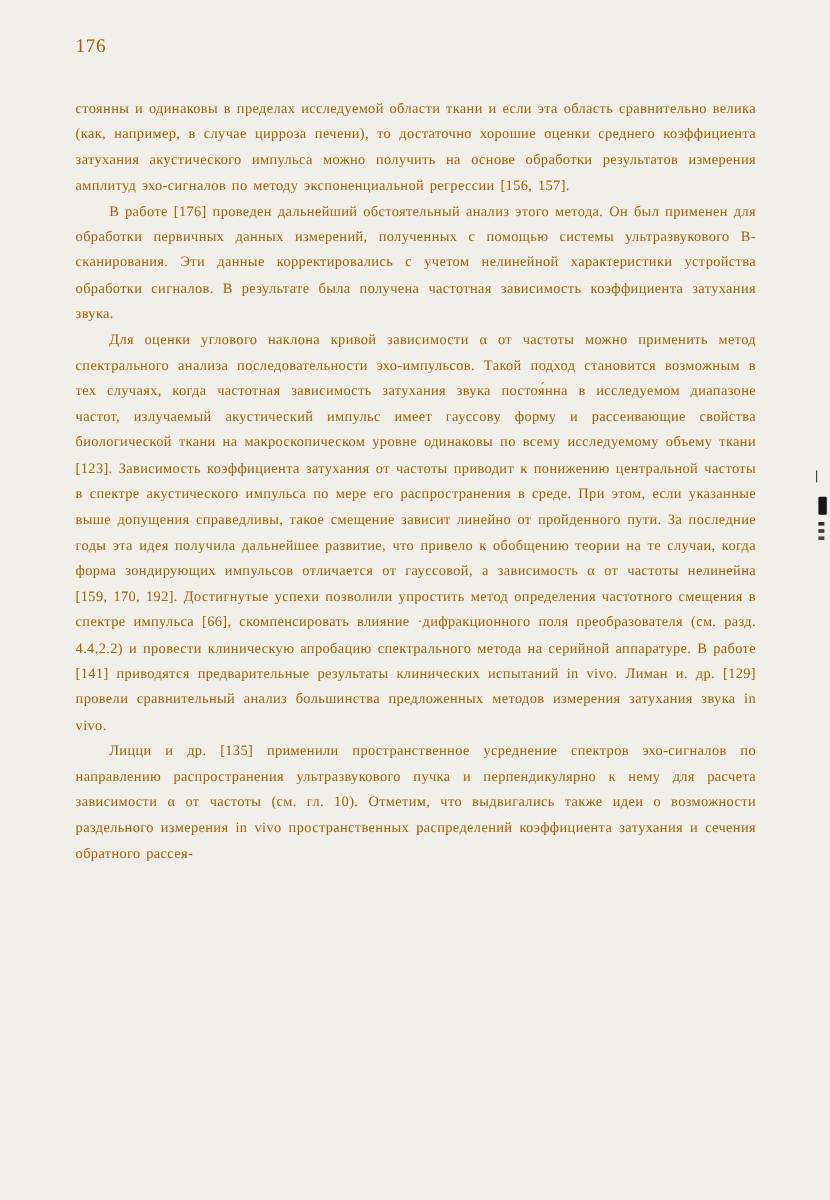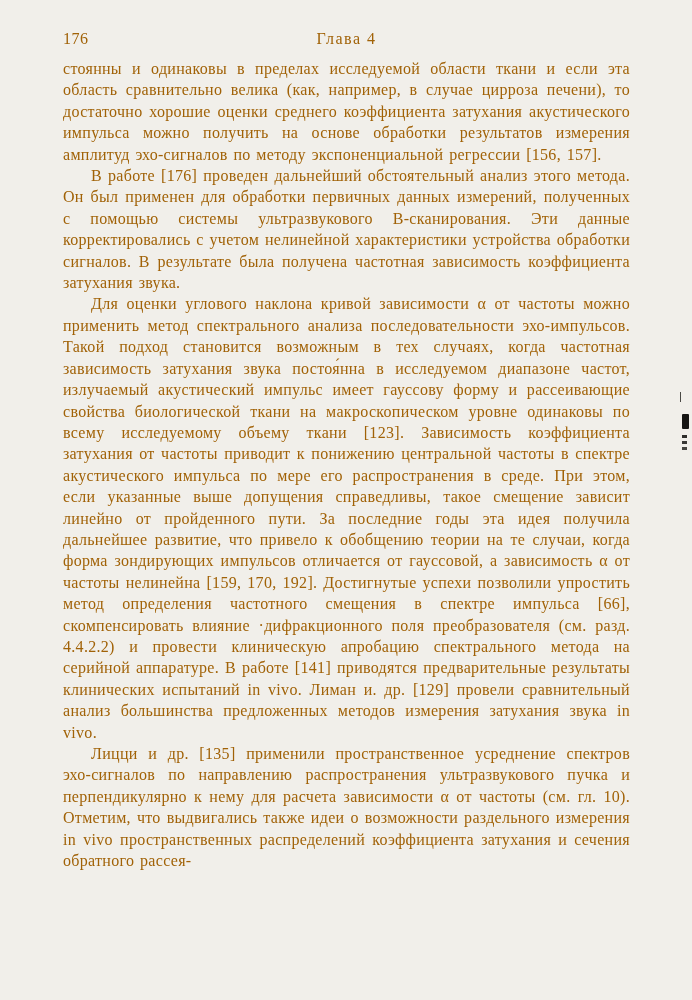--- a/index.html
+++ b/index.html
@@ -34,26 +34,26 @@
   .chapter-heading {
     position: absolute;
     left: 0;
     right: 0;
     top: 0;
     text-align: center;
     letter-spacing: 1.5px;
   }
   .page-body {
     position: absolute;
-    top: 58px;
+    top: 80px;
     left: 63px;
     width: 567px;
     height: 882px;
     overflow: hidden;
-    font-size: 16px;
+    font-size: 12px;
     line-height: 21.4px;
     text-align: justify;
     letter-spacing: 0.3px;
     word-spacing: 1.5px;
   }
   .page-body p {
     margin: 0;
     text-indent: 28px;
   }
   .page-body p.no-indent {
@@ -94,21 +94,20 @@
     box-shadow: 0 6px 0 #3a3936, 0 12px 0 #454440;
   }
 </style>
 </head>
 <body>
 
 <div class="scan-page">
 
   <div class="page-header">
     <span class="page-number">176</span>
-    <span class="chapter-heading">Глава 4</span>
   </div>
 
   <div class="page-body">
     <p class="no-indent">стоянны и одинаковы в пределах исследуемой области ткани и если эта область сравнительно велика (как, например, в случае цирроза печени), то достаточно хорошие оценки среднего коэффициента затухания акустического импульса можно получить на основе обработки результатов измерения амплитуд эхо-сигналов по методу экспоненциальной регрессии [156, 157].</p>
     <p>В работе [176] проведен дальнейший обстоятельный анализ этого метода. Он был применен для обработки первичных данных измерений, полученных с помощью системы ультразвукового В-сканирования. Эти данные корректировались с учетом нелинейной характеристики устройства обработки сигналов. В результате была получена частотная зависимость коэффициента затухания звука.</p>
     <p>Для оценки углового наклона кривой зависимости α от частоты можно применить метод спектрального анализа последовательности эхо-импульсов. Такой подход становится возможным в тех случаях, когда частотная зависимость затухания звука постоя́нна в исследуемом диапазоне частот, излучаемый акустический импульс имеет гауссову форму и рассеивающие свойства биологической ткани на макроскопическом уровне одинаковы по всему исследуемому объему ткани [123]. Зависимость коэффициента затухания от частоты приводит к понижению центральной частоты в спектре акустического импульса по мере его распространения в среде. При этом, если указанные выше допущения справедливы, такое смещение зависит линейно от пройденного пути. За последние годы эта идея получила дальнейшее развитие, что привело к обобщению теории на те случаи, когда форма зондирующих импульсов отличается от гауссовой, а зависимость α от частоты нелинейна [159, 170, 192]. Достигнутые успехи позволили упростить метод определения частотного смещения в спектре импульса [66], скомпенсировать влияние ·дифракционного поля преобразователя (см. разд. 4.4.2.2) и провести клиническую апробацию спектрального метода на серийной аппаратуре. В работе [141] приводятся предварительные результаты клинических испытаний in vivo. Лиман и. др. [129] провели сравнительный анализ большинства предложенных методов измерения затухания звука in vivo.</p>
     <p>Лицци и др. [135] применили пространственное усреднение спектров эхо-сигналов по направлению распространения ультразвукового пучка и перпендикулярно к нему для расчета зависимости α от частоты (см. гл. 10). Отметим, что выдвигались также идеи о возможности раздельного измерения in vivo пространственных распределений коэффициента затухания и сечения обратного рассея-</p>
   </div>
 
   <div class="scan-artifact">

